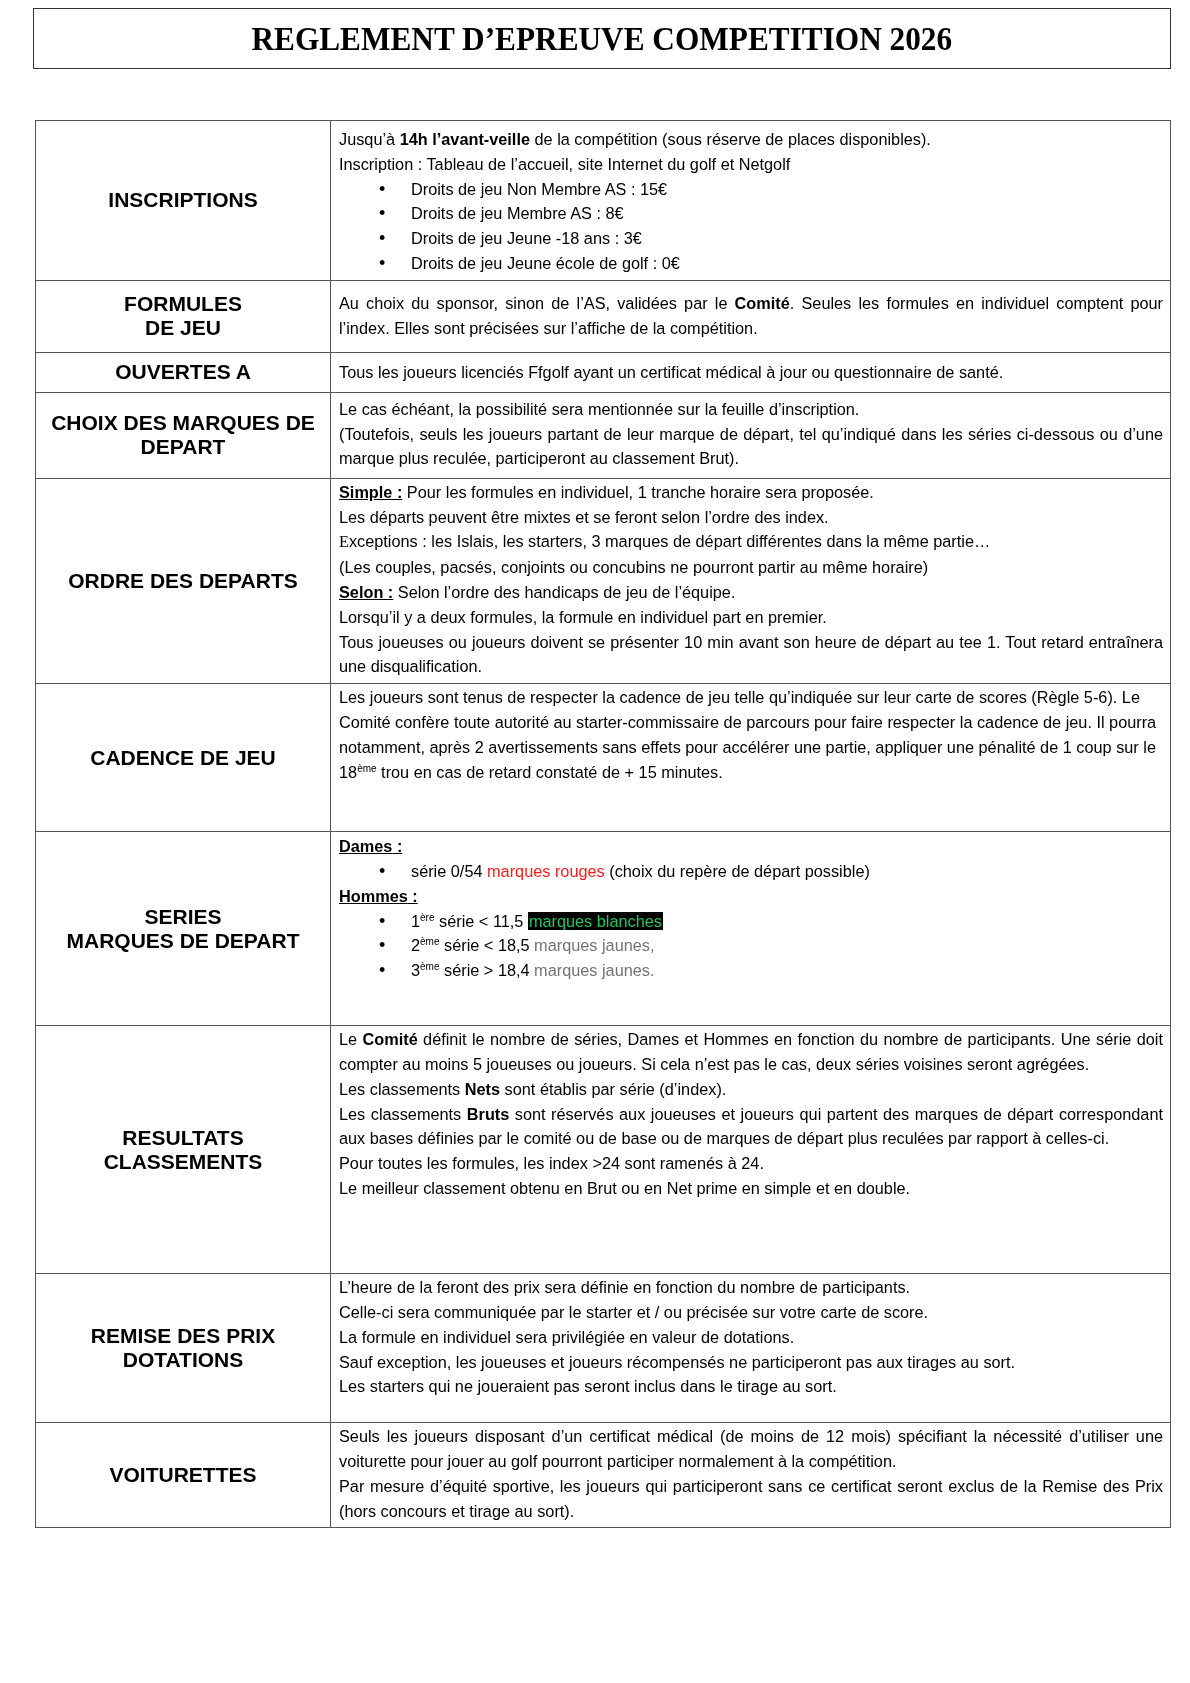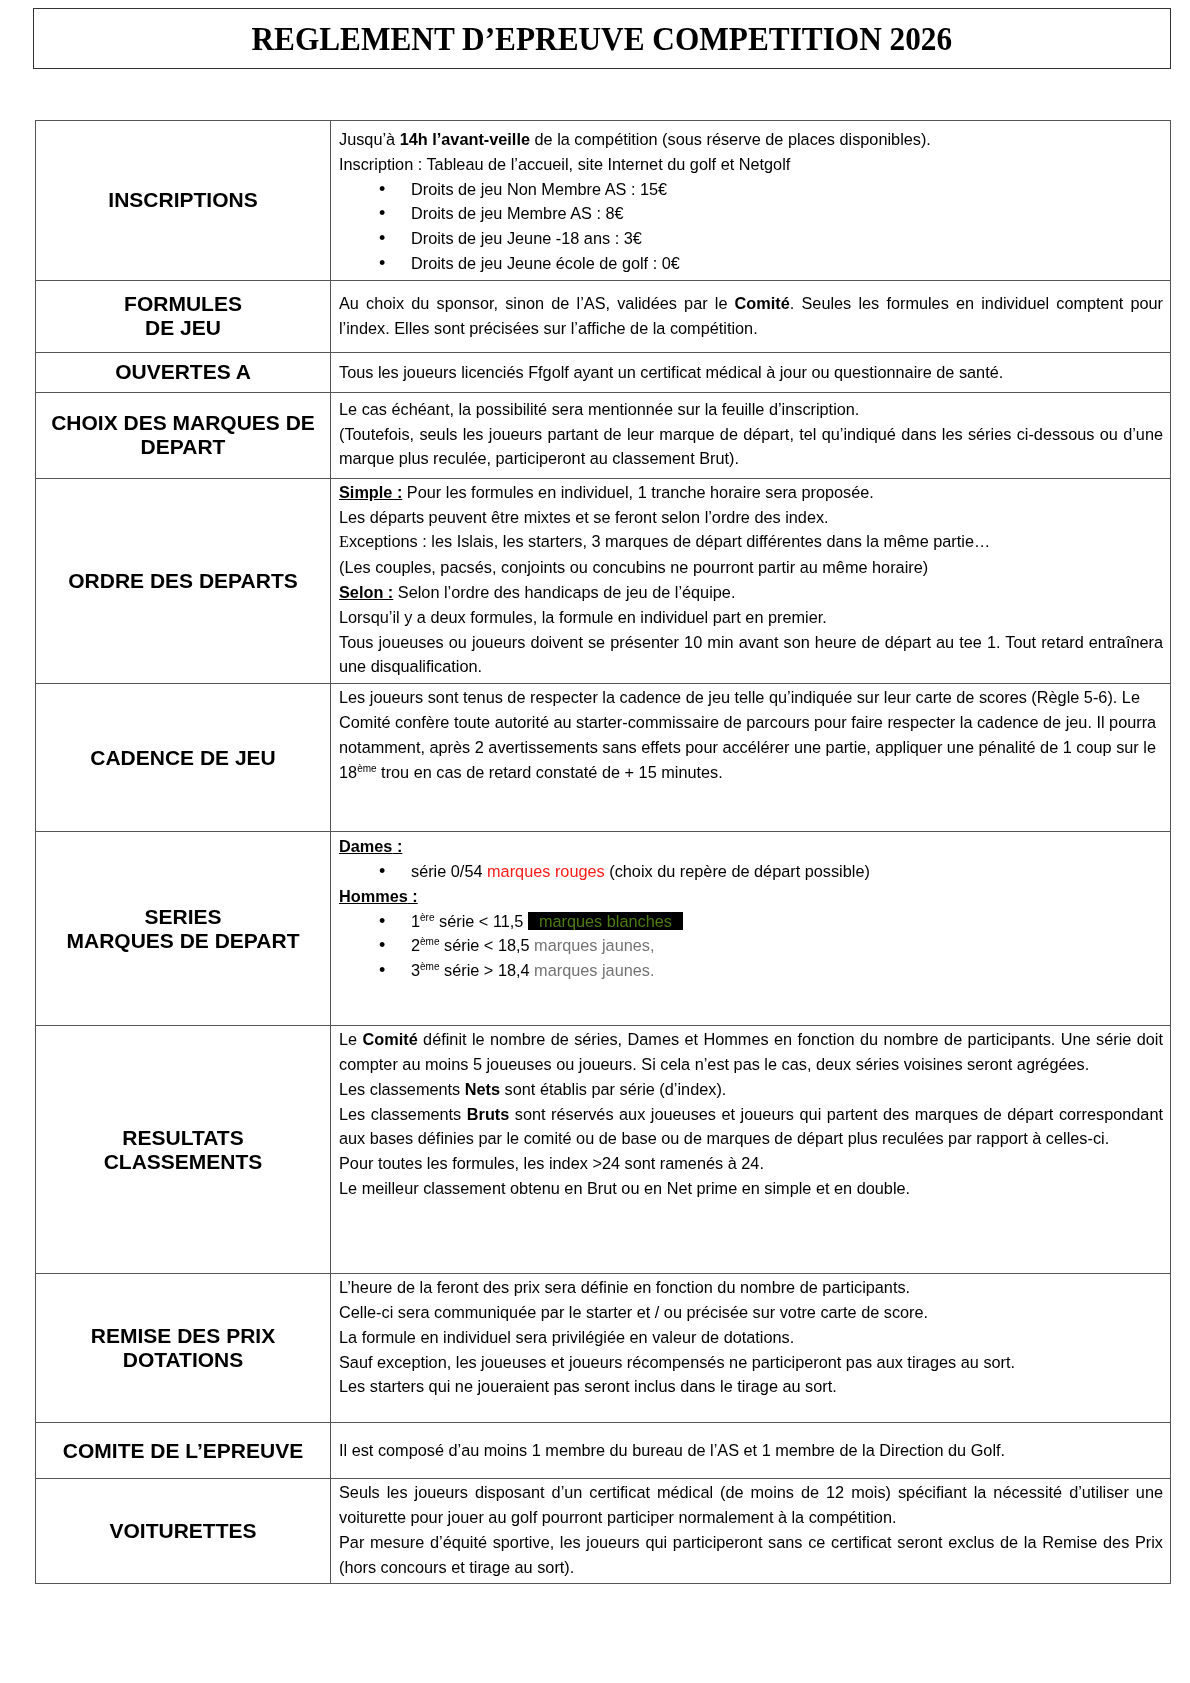--- a/index.html
+++ b/index.html
@@ -17,21 +17,21 @@
              font-weight: bold; font-size: 21px; line-height: 24px; padding: 4px 6px !important; }
   td.content { font-size: 16.3px; line-height: 24.8px; padding: 4px 7px 4px 8px !important; }
   .justify { text-align: justify; }
   .line { display: block; }
   ul.bullets { margin: 0; padding: 0 0 0 40px; list-style: none; }
   ul.bullets li { position: relative; padding-left: 32px; }
   ul.bullets li::before { content: "\2022"; position: absolute; left: 0; font-size: 18px; }
   b.u { text-decoration: underline; }
   .red { color: #ff1a1a; }
   .yellow { color: #737373; }
-  .hl-black { background: #000; color: #4d7c0f; padding: 0 11px; }
+  .hl-black { background: #000; color: #22c55e; padding: 0 1px; }
   sup { font-size: 10px; line-height: 0; }
   .sans-serif-exc { font-family: "Liberation Serif", serif; }
 </style>
 </head>
 <body>
 
 <div class="title-box">
   <h1>REGLEMENT D’EPREUVE COMPETITION 2026</h1>
 </div>
 
@@ -129,24 +129,20 @@
     <td class="label">REMISE DES PRIX DOTATIONS</td>
     <td class="content" style="padding-top:1px !important;">
       <span class="line">L’heure de la feront des prix sera définie en fonction du nombre de participants.</span>
       <span class="line">Celle-ci sera communiquée par le starter et / ou précisée sur votre carte de score.</span>
       <span class="line">La formule en individuel sera privilégiée en valeur de dotations.</span>
       <span class="line">Sauf exception, les joueuses et joueurs récompensés ne participeront pas aux tirages au sort.</span>
       <span class="line">Les starters qui ne joueraient pas seront inclus dans le tirage au sort.</span>
     </td>
   </tr>
 
-  <tr style="height:56px;">
-    <td class="label">COMITE DE L’EPREUVE</td>
-    <td class="content" style="vertical-align:middle;">Il est composé d’au moins 1 membre du bureau de l’AS et 1 membre de la Direction du Golf.</td>
-  </tr>
 
   <tr style="height:100px;">
     <td class="label">VOITURETTES</td>
     <td class="content justify" style="padding-top:1px !important;">
       <span class="line">Seuls les joueurs disposant d’un certificat médical (de moins de 12 mois) spécifiant la nécessité d’utiliser une voiturette pour jouer au golf pourront participer normalement à la compétition.</span>
       <span class="line">Par mesure d’équité sportive, les joueurs qui participeront sans ce certificat seront exclus de la Remise des Prix (hors concours et tirage au sort).</span>
     </td>
   </tr>
 </tbody>
   </table>

